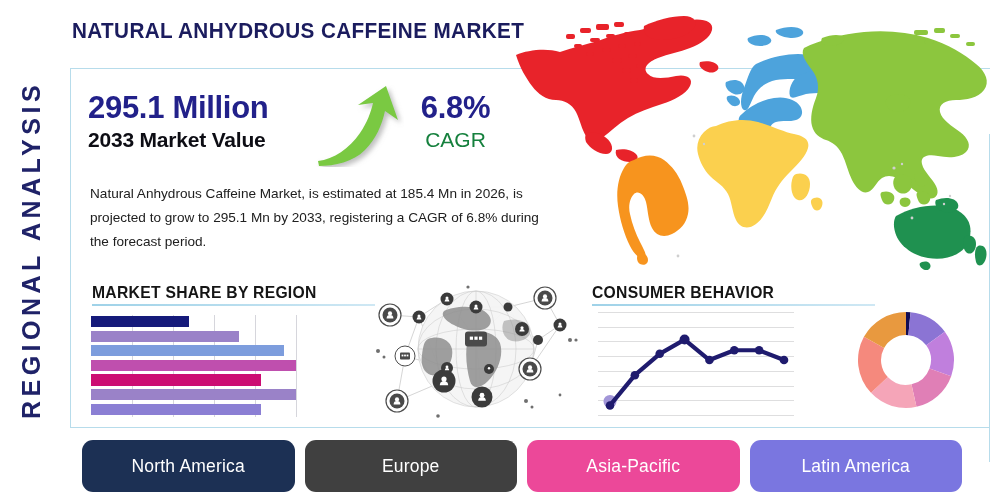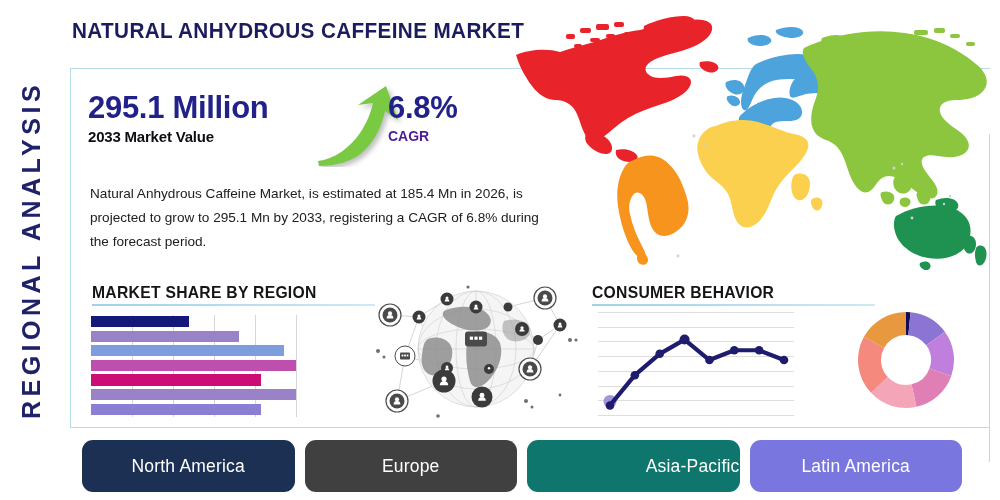--- a/index.html
+++ b/index.html
@@ -72,32 +72,32 @@
     width: 430px; height: 80px;
   }
   #kpi-left { position: absolute; left: 0; top: 0; width: 230px; text-align: left; }
   #kpi-value {
     font-size: 31px; font-weight: bold; color: #22218a;
     font-family: "Liberation Sans Narrow", "Liberation Sans", sans-serif;
     letter-spacing: -0.3px; white-space: nowrap;
   }
   #kpi-label {
     margin-top: 2px;
-    font-size: 15px; font-weight: bold; color: #0d0d14;
+    font-size: 21px; font-weight: bold; color: #0d0d14;
     letter-spacing: -0.2px; white-space: nowrap;
   }
-  #kpi-right { position: absolute; left: 300px; top: 0px; width: 135px; text-align: left; }
+  #kpi-right { position: absolute; left: 300px; top: 0px; width: 135px; text-align: center; }
   #cagr-value {
     font-size: 31px; font-weight: bold; color: #22218a;
     font-family: "Liberation Sans Narrow", "Liberation Sans", sans-serif;
     letter-spacing: -0.3px;
   }
   #cagr-label {
     margin-top: 2px;
-    font-size: 14px; font-weight: bold; color: #4c1d95;
+    font-size: 21px; font-weight: normal; color: #15803d;
   }
   #growth-arrow {
     position: absolute;
     left: 228px; top: -5px;
     width: 88px; height: 82px;
   }
 
   
   #desc {
     position: absolute;
@@ -576,21 +576,21 @@
   </div>
 
   <div id="chip-connector"></div>
   <div id="chips">
       <div class="chip" style="background: rgb(28, 48, 84); text-align: right;">
         <span>North America</span>
       </div>
       <div class="chip" style="background: #404040; text-align: right;">
         <span>Europe</span>
       </div>
-      <div class="chip" style="background: #0f766e; justify-content: flex-end;">
+      <div class="chip" style="background: #ec4899;">
         <span>Asia-Pacific</span>
       </div>
       <div class="chip" style="background: rgb(122, 118, 224);">
         <span>Latin America</span>
       </div>
     </div>
 
 </div>
 
 </body></html>

